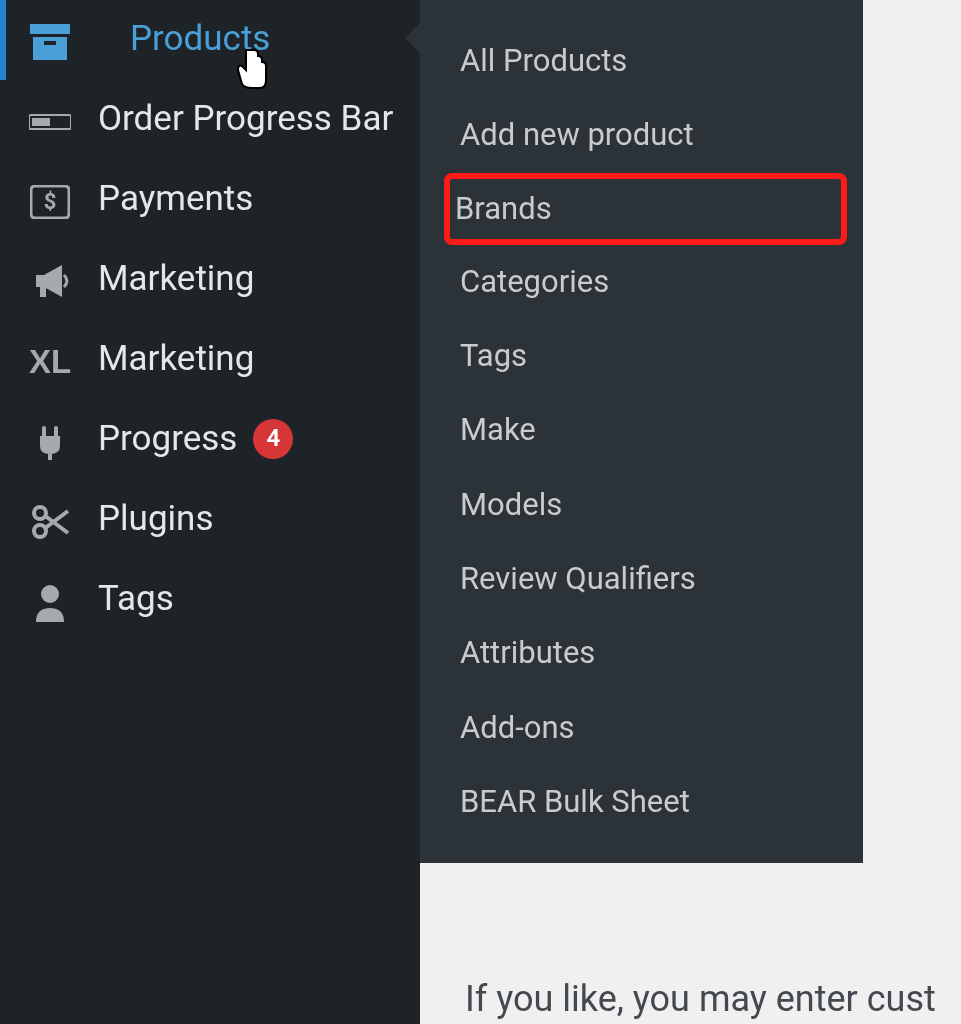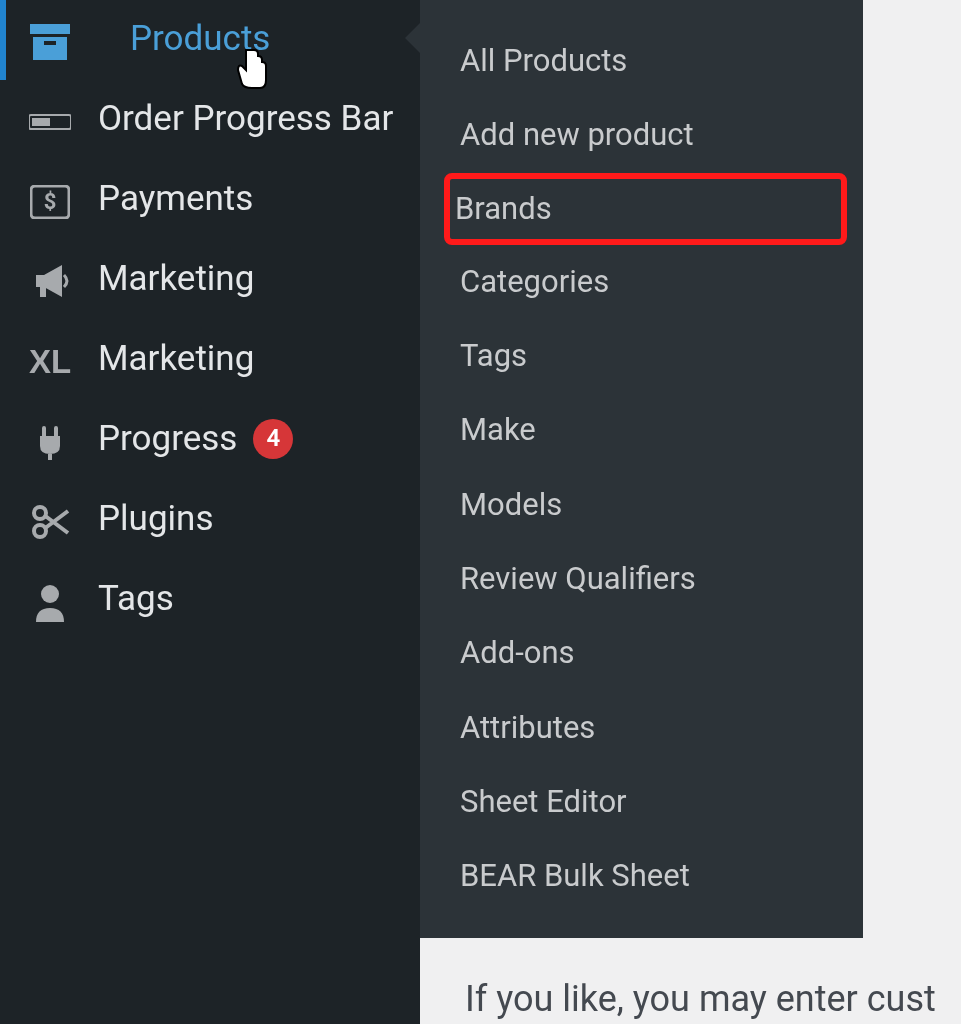--- a/index.html
+++ b/index.html
@@ -215,23 +215,22 @@
 
 <div class="submenu">
   <a class="submenu-item">All Products</a>
   <a class="submenu-item">Add new product</a>
   <a class="submenu-item highlighted">Brands</a>
   <a class="submenu-item">Categories</a>
   <a class="submenu-item">Tags</a>
   <a class="submenu-item">Make</a>
   <a class="submenu-item">Models</a>
   <a class="submenu-item">Review Qualifiers</a>
+  <a class="submenu-item">Attributes</a>
   <a class="submenu-item">Add-ons</a>
-  <a class="submenu-item">Attributes</a>
-  <a class="submenu-item">Sheet Editor</a>
   <a class="submenu-item">BEAR Bulk Sheet</a>
 </div>
 
 <div class="content-snip">If you like, you may enter cust</div>
 
 <div class="cursor-hand" style="left:234px; top:46px;">
   <svg width="36" height="44" viewBox="0 0 36 44">
     <path d="M12 4 L12 24 L8 20 Q4 18 4 24 L8 38 Q10 42 18 42 L26 42 Q32 42 32 34 L32 20 Q32 16 28 16 L28 14 Q28 10 24 10 L24 8 Q24 4 20 4 L16 4 Q12 4 12 4 Z" fill="#ffffff" stroke="#000000" stroke-width="2"></path>
     <path d="M12 4 L12 22" stroke="#000" stroke-width="2"></path>
   </svg>

